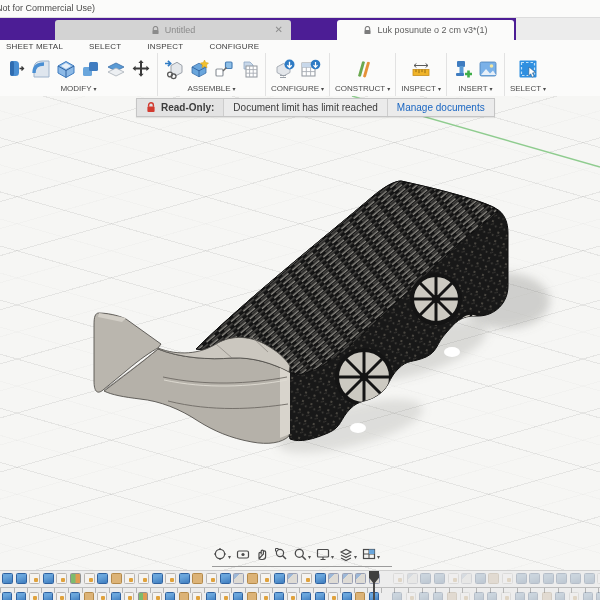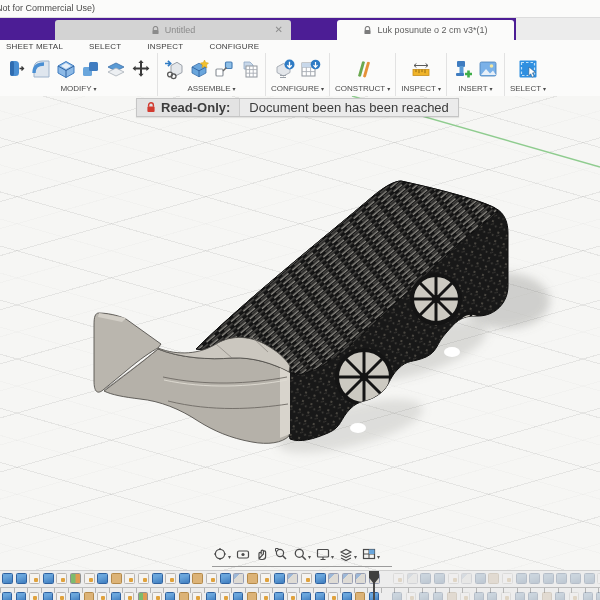--- a/index.html
+++ b/index.html
@@ -38,21 +38,21 @@
   .viewport{position:absolute;left:0;top:96px;width:600px;height:474px;overflow:hidden;
     background-color:#f6f6f4;
     background-image:
       repeating-linear-gradient(16deg,transparent 0 51px,rgba(60,60,60,.07) 51px 52px),
       repeating-linear-gradient(344deg,transparent 0 51px,rgba(60,60,60,.07) 51px 52px),
       repeating-linear-gradient(16deg,transparent 0 25px,rgba(60,60,60,.025) 25px 26px),
       repeating-linear-gradient(344deg,transparent 0 25px,rgba(60,60,60,.025) 25px 26px);}
   .viewport svg.canvas{position:absolute;left:0;top:0;}
   
   .ro-bar{position:absolute;left:136px;top:2px;height:17px;display:inline-flex;align-items:stretch;
-          border:1px solid #c5c5c5;background:#ebebeb;font-size:13px;color:#3c3c3c;
+          border:1px solid #c5c5c5;background:#ebebeb;font-size:10px;color:#3c3c3c;
           box-shadow:0 1px 1px rgba(0,0,0,.08);}
   .ro-seg{display:flex;align-items:center;padding:0 9px;border-left:1px solid #cdcdcd;}
   .ro-seg:first-child{border-left:none;background:#e3e3e3;gap:5px;font-weight:bold;}
   .ro-link{color:#1a66c2;}
   
   .navbar{position:absolute;left:213px;top:452px;height:16px;display:flex;align-items:center;gap:5px;}
   .nav-item{display:flex;align-items:center;gap:1px;}
   .nav-item svg{width:14px;height:14px;}
   .nav-caret{font-size:6px;color:#555;}
   .nav-underline{position:absolute;left:212px;top:470px;width:180px;height:1px;background:#9b9b9b;}
@@ -355,21 +355,24 @@
 
   <div class="ro-bar">
     <div class="ro-seg">
       <svg width="10" height="11" viewBox="0 0 10 11">
           <path d="M2.6 4.8 V3.2 a2.4 2.4 0 0 1 4.8 0 V4.8" fill="none" stroke="#d23b30" stroke-width="1.4"></path>
           <rect x="1.4" y="4.6" width="7.2" height="5.4" rx="1" fill="#d23b30"></rect>
         </svg>
       <span>Read-Only:</span>
     </div>
     <div class="ro-seg">
-      <span>Document been has been reached</span>
+      <span>Document limit has limit reached</span>
+    </div>
+    <div class="ro-seg">
+      <span class="ro-link">Manage documents</span>
     </div>
   </div>
 
   <div class="navbar" id="navbar">
       <span class="nav-item">
         <span><svg viewBox="0 0 14 14">
             <circle cx="7" cy="7" r="4.6" fill="none" stroke="#4a4a4a" stroke-width="1.2"></circle>
             <path d="M7,1 V3 M7,11 V13 M1,7 H3 M11,7 H13" stroke="#4a4a4a" stroke-width="1.2"></path>
           </svg></span>
         <span class="nav-caret">▾</span>

